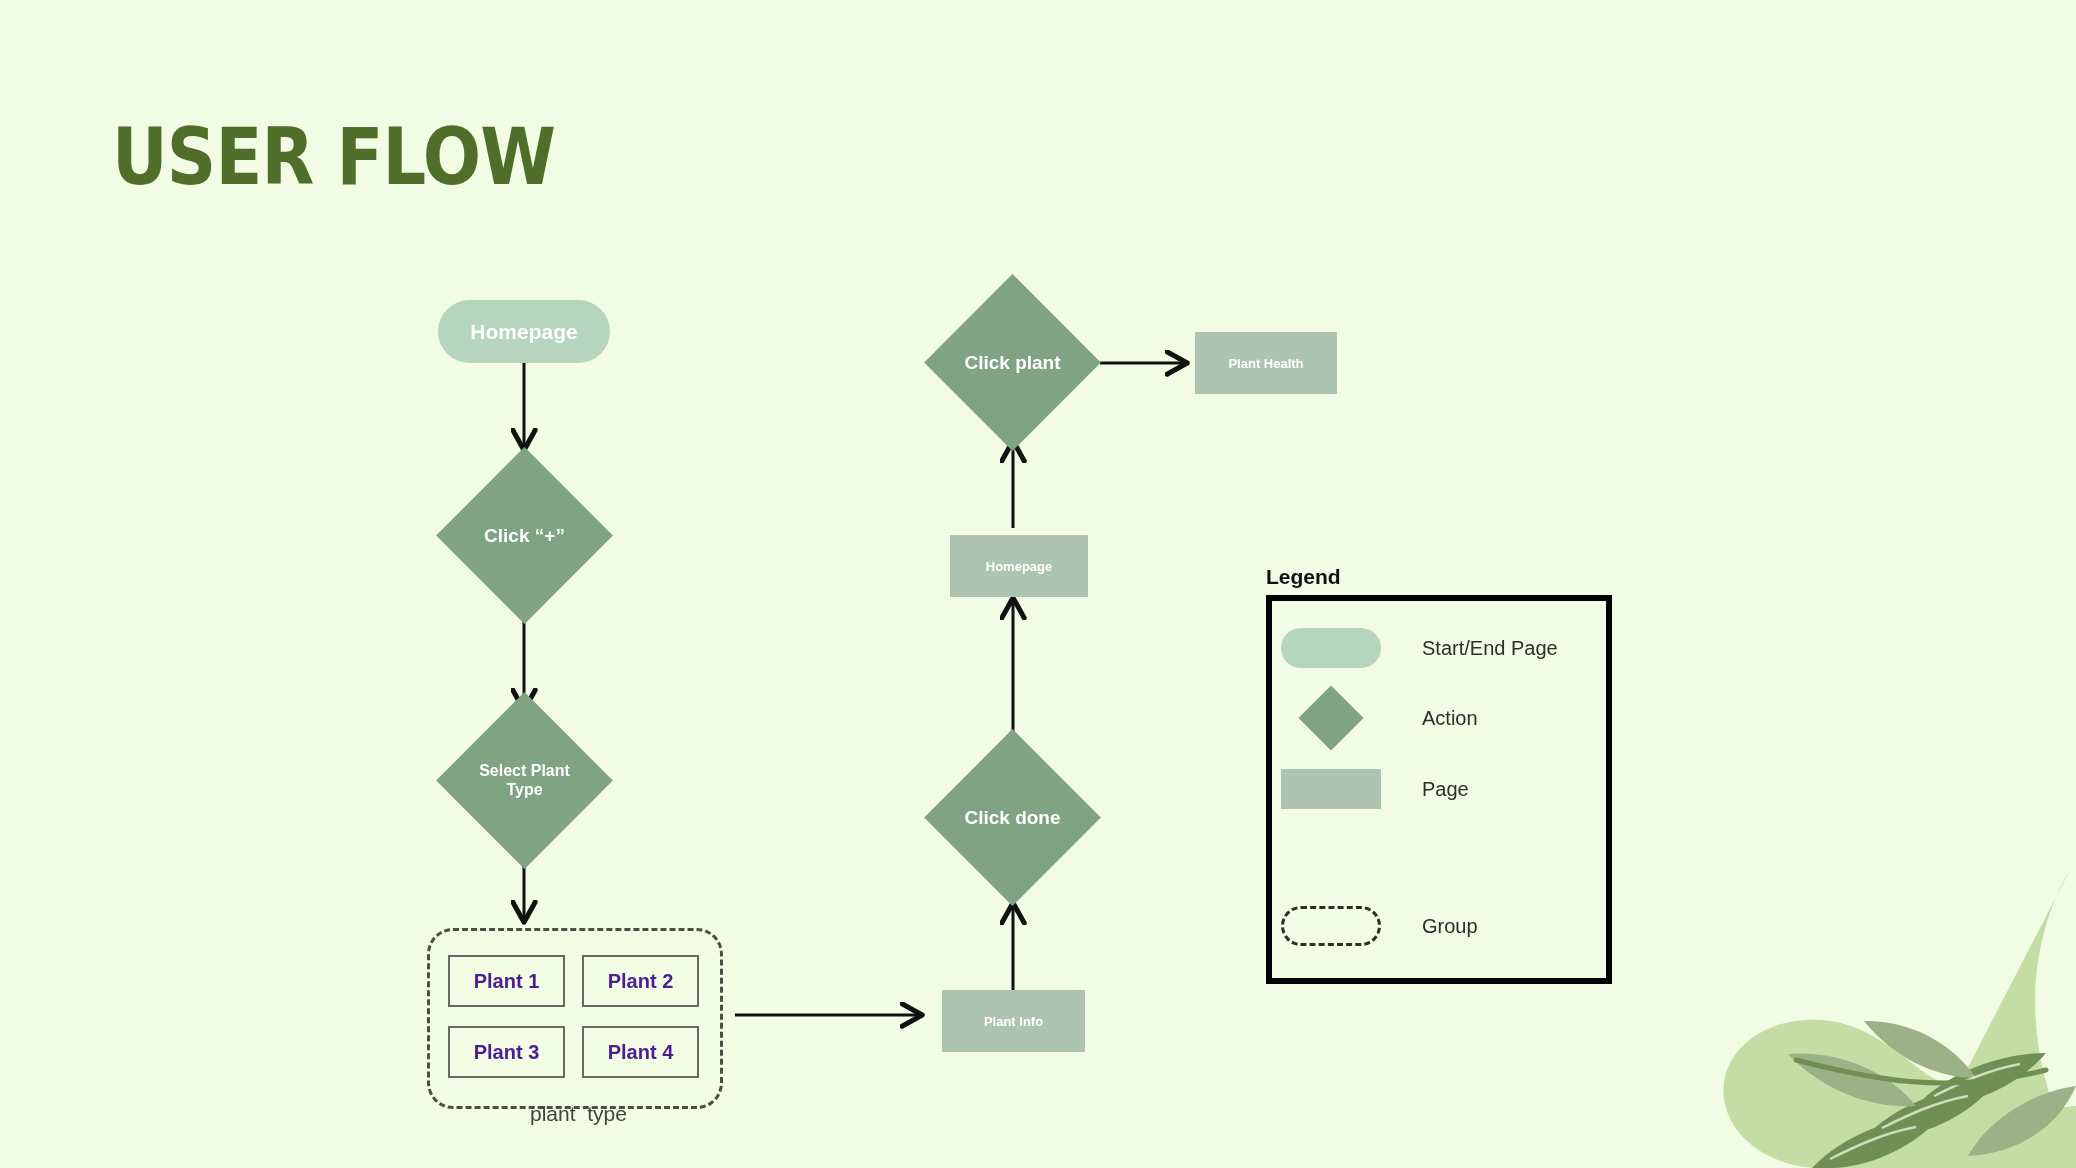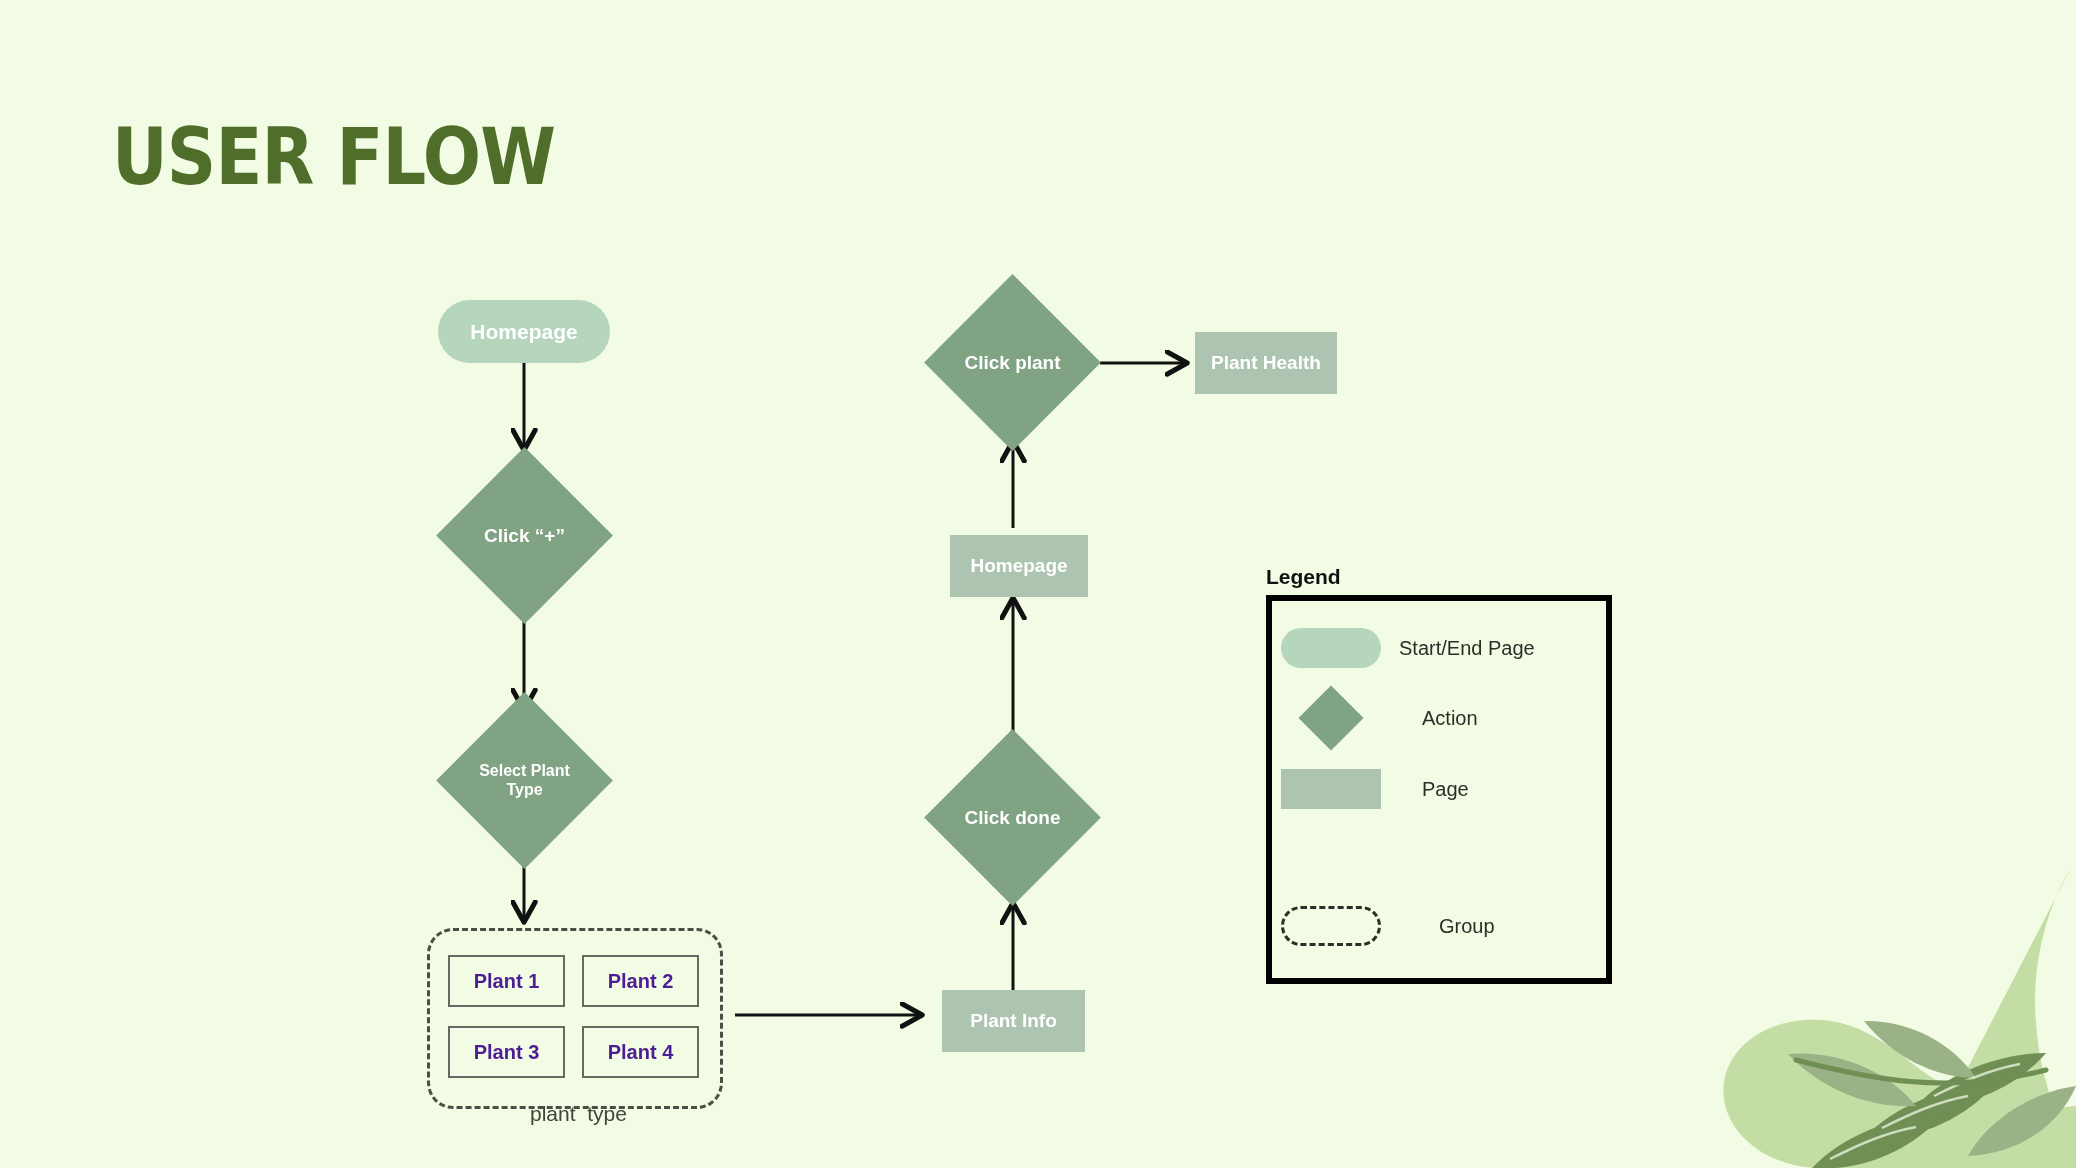--- a/index.html
+++ b/index.html
@@ -26,21 +26,21 @@
 
   
   .node{position:absolute;display:flex;align-items:center;justify-content:center;text-align:center;}
 
   .pill{
     background:#b6d5bd;border-radius:999px;color:#ffffff;
     font-size:21px;font-weight:bold;
   }
   .page-box{
     background:#adc4b0;color:#ffffff;
-    font-size:19px;font-weight:bold;
+    font-size:13px;font-weight:bold;
   }
   .diamond-wrap{position:absolute;}
   .diamond-wrap .dshape{
     position:absolute;left:0;top:0;width:100%;height:100%;
     background:#7fa383;transform:rotate(45deg);
   }
   .diamond-wrap .dlabel{
     position:absolute;left:0;top:0;width:100%;height:100%;
     display:flex;align-items:center;justify-content:center;
     color:#ffffff;font-size:19px;font-weight:bold;line-height:1.15;
@@ -186,34 +186,34 @@
   <div class="node page-box" style="left:1195px;top:332px;width:142px;height:62px;">
     <span>Plant Health</span>
   </div>
 
   <div class="legend-title" style="left:1266px;top:565px;">Legend</div>
 
   <div class="legend-box" style="left:1266px;top:595px;width:334px;height:377px;"></div>
 
   <div class="legend-row" style="left:1281px;top:620px;width:300px;height:56px;">
     <div class="sw-pill"></div>
-    <span class="legend-label" style="margin-left:18px;">Start/End Page</span>
+    <span class="legend-label" style="margin-left:41px;">Start/End Page</span>
   </div>
 
   <div class="legend-row" style="left:1281px;top:690px;width:300px;height:56px;">
     <div style="width:100px;display:flex;justify-content:center;align-items:center;height:56px;">
       <div class="sw-diamond"></div>
     </div>
     <span class="legend-label" style="margin-left:41px;">Action</span>
   </div>
 
   <div class="legend-row" style="left:1281px;top:768px;width:300px;height:42px;">
     <div class="sw-page"></div>
     <span class="legend-label" style="margin-left:41px;">Page</span>
   </div>
 
 
   <div class="legend-row" style="left:1281px;top:905px;width:300px;height:42px;">
     <div class="sw-group"></div>
-    <span class="legend-label" style="margin-left:58px;">Group</span>
+    <span class="legend-label" style="margin-left:41px;">Group</span>
   </div>
 
 </div>
 
 </body></html>

